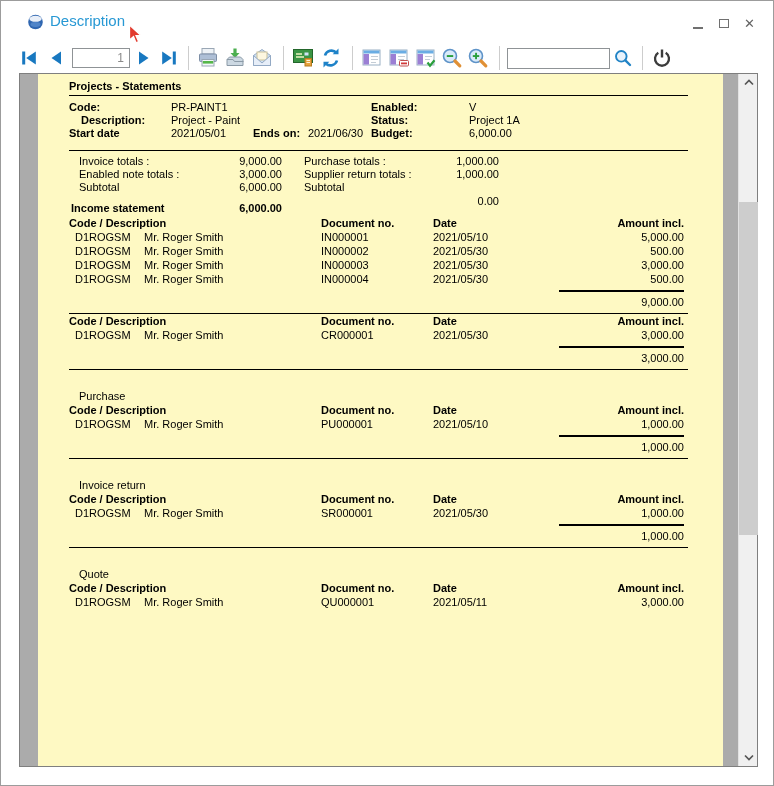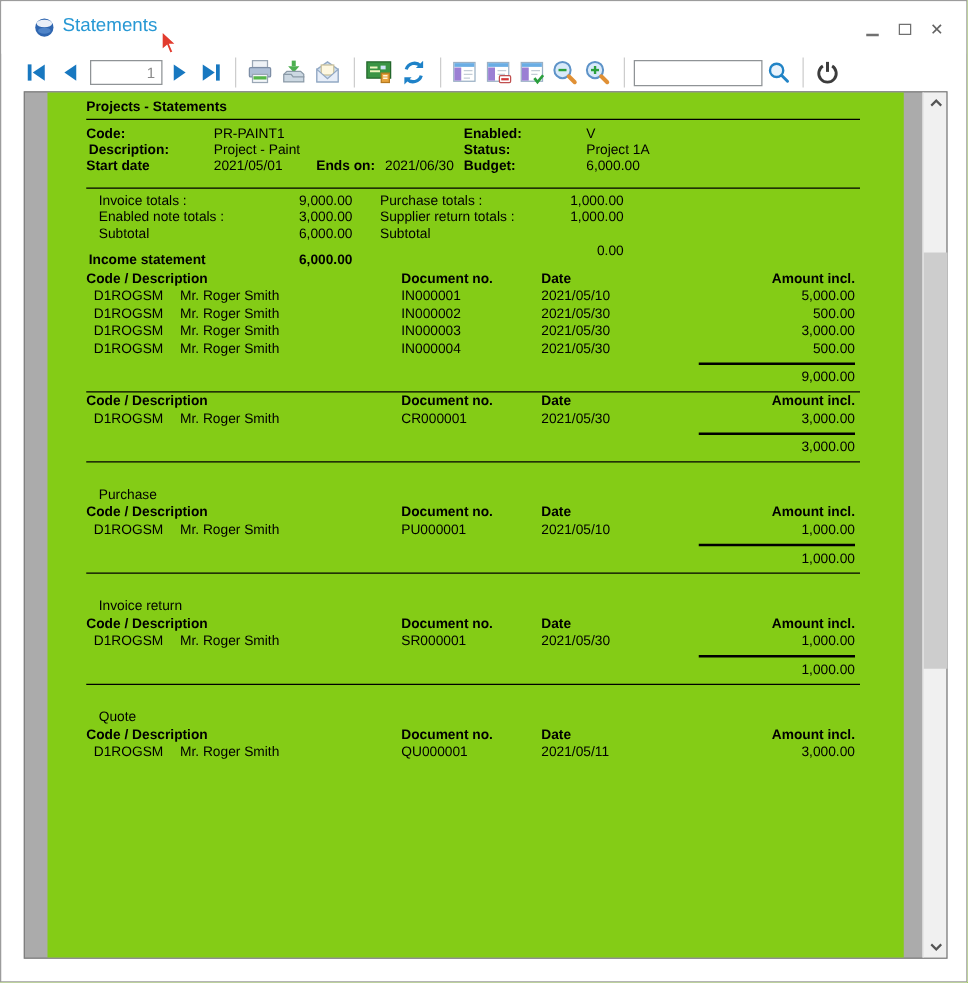--- a/index.html
+++ b/index.html
@@ -26,21 +26,21 @@
   }
   .search-input {
     width: 103px; height: 21px; border: 1px solid #8f9396; font: 12px "Liberation Sans", sans-serif;
     padding: 0 4px; margin: 0 3px 0 7px;
   }
   
   .viewer {
     position: absolute; left: 18px; top: 72px; width: 739px; height: 694px;
     border: 1px solid #7f7f7f; background: #ababab;
   }
-  .page { position: absolute; left: 18px; top: 0; width: 685px; height: 100%; background: #84cc16; overflow: hidden; }
+  .page { position: absolute; left: 18px; top: 0; width: 685px; height: 100%; background: #fef9c3; overflow: hidden; }
   .vscroll { position: absolute; right: 0; top: 0; width: 19px; height: 100%; background: #f0f0f0; border-left: 1px solid #e2e2e2; }
   .vs-btn { position: absolute; left: 0; width: 19px; height: 17px; display: flex; align-items: center; justify-content: center; }
   .vs-up { top: 0; } .vs-down { bottom: 0; }
   .vs-thumb { position: absolute; left: 0; top: 128px; width: 19px; height: 333px; background: #cdcdcd; }
   
   .page-content { padding: 5px 0 0 31px; font-size: 11px; color: #000; }
   .rpt-title { font-weight: bold; line-height: 14px; }
   .hline { width: 619px; border-top: 1px solid #000; height: 0; }
   .hl-1 { margin-top: 2px; }
   .hl-2 { margin-top: 8px; }
@@ -68,21 +68,21 @@
 <body>
 
 <div class="window">
 
   <div class="titlebar">
     <svg class="title-icon" viewBox="0 0 17 17">
       <circle cx="8.5" cy="9" r="7.3" fill="#2f66b0"></circle>
       <ellipse cx="8.5" cy="5.8" rx="6.2" ry="3" fill="#e9eff8"></ellipse>
       <ellipse cx="8.5" cy="11.5" rx="5" ry="2.4" fill="#4f84c8"></ellipse>
     </svg>
-    <div class="title-text">Statements</div>
+    <div class="title-text">Description</div>
     <div class="win-controls">
       <div class="win-btn">
           <div class="min-glyph"></div>
         </div>
       <div class="win-btn">
           <div class="max-glyph"></div>
         </div>
       <div class="win-btn">
           <span>✕</span>
         </div>
@@ -223,21 +223,21 @@
       <div class="page-content">
 
         <div class="rpt-title">Projects - Statements</div>
         <div class="hline hl-1"></div>
 
         <div class="hdr-block">
           <span class="b" style="left:0;top:0">Code:</span>
           <span style="left:102px;top:0">PR-PAINT1</span>
           <span class="b" style="left:302px;top:0">Enabled:</span>
           <span style="left:400px;top:0">V</span>
-          <span class="b" style="left:2px;top:13px">Description:</span>
+          <span class="b" style="left:12px;top:13px">Description:</span>
           <span style="left:102px;top:13px">Project - Paint</span>
           <span class="b" style="left:302px;top:13px">Status:</span>
           <span style="left:400px;top:13px">Project 1A</span>
           <span class="b" style="left:0;top:26px">Start date</span>
           <span style="left:102px;top:26px">2021/05/01</span>
           <span class="b" style="left:184px;top:26px">Ends on:</span>
           <span style="left:239px;top:26px">2021/06/30</span>
           <span class="b" style="left:302px;top:26px">Budget:</span>
           <span style="left:400px;top:26px">6,000.00</span>
         </div>

